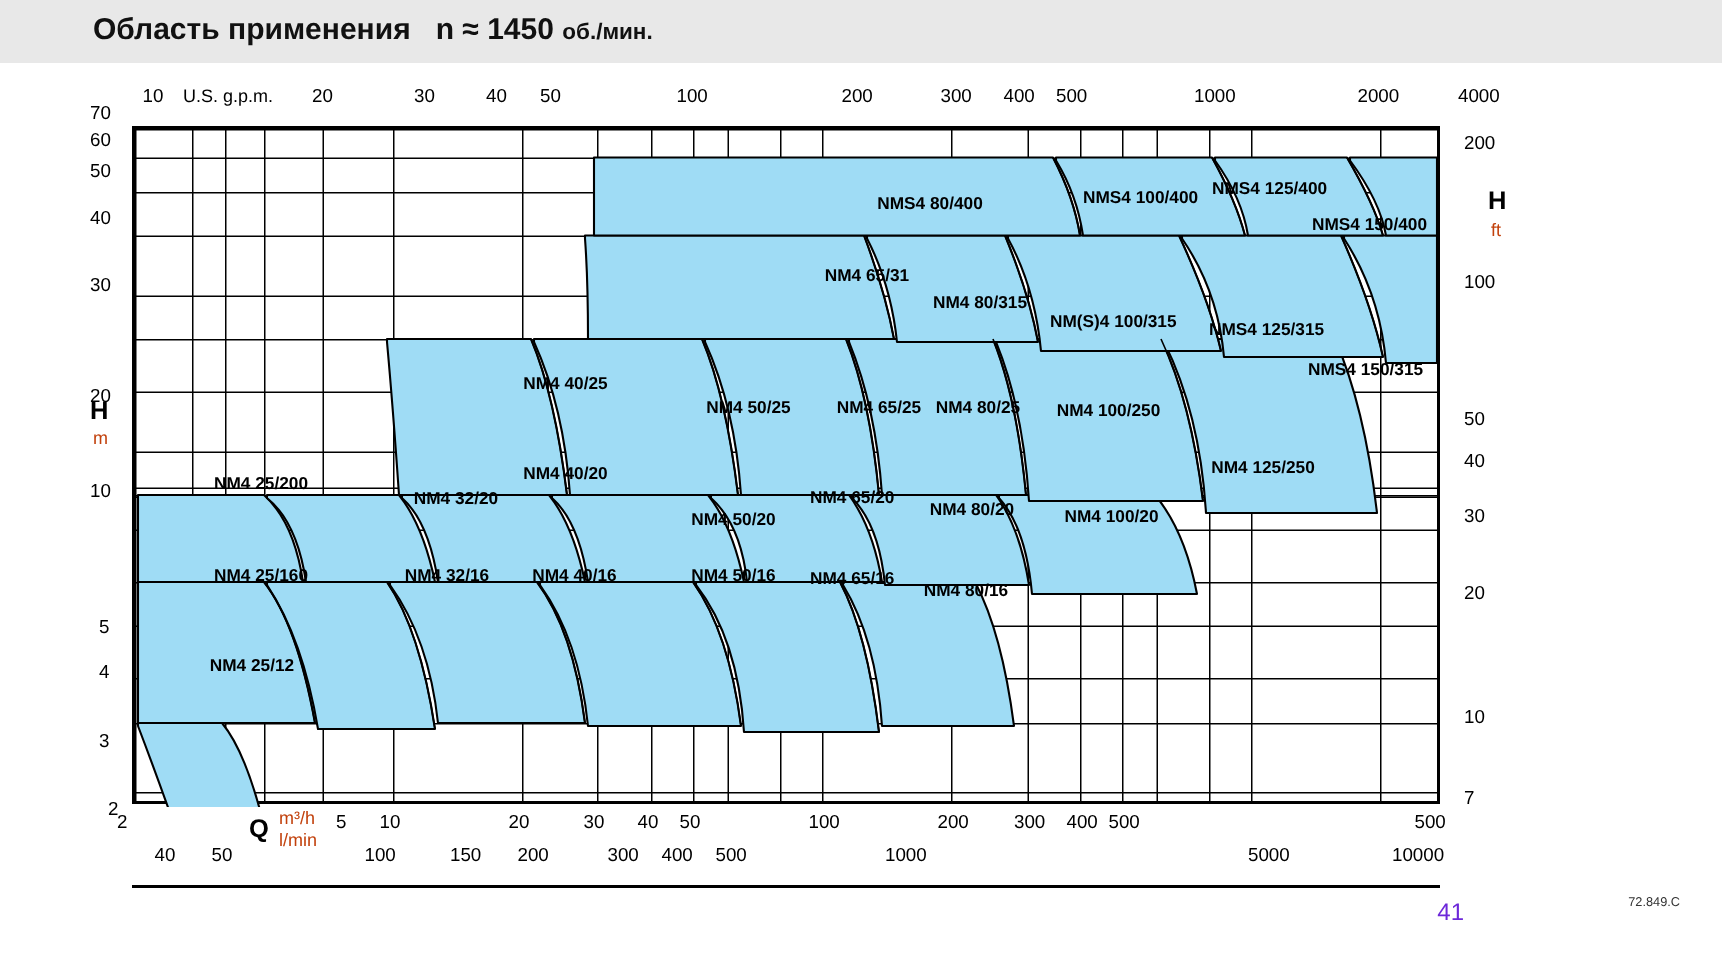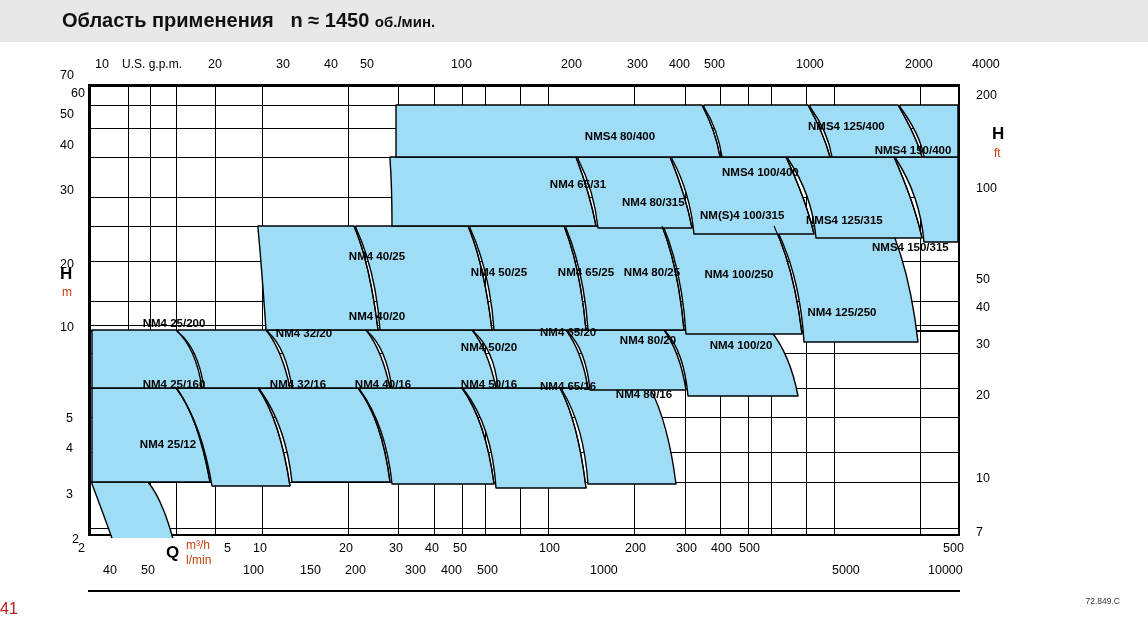--- a/index.html
+++ b/index.html
@@ -34,22 +34,22 @@
   .axsub{position:absolute;font-size:12px;color:#c2410c;}
 
   
   .zl{
     position:absolute;font-size:11.5px;font-weight:bold;color:#000;
     text-align:center;line-height:1.12;white-space:pre;
   }
 
   
   #page-number{
-    position:absolute;left:0;top:600px;width:976px;text-align:left;
-    font-size:16px;color:#b91c1c;
+    position:absolute;left:0;top:600px;width:976px;text-align:right;
+    font-size:16px;color:#6d28d9;
   }
   #doc-code{
     position:absolute;right:28px;top:596px;font-size:8.5px;color:#333;
   }
   #bottom-rule{
     position:absolute;left:88px;top:590px;width:872px;height:2px;background:#000;
   }
 </style>
 </head>
 <body>
@@ -71,21 +71,21 @@
 <div class="tl" style="left:451px;top:57px;">100</div>
 <div class="tl" style="left:561px;top:57px;">200</div>
 <div class="tl" style="left:627px;top:57px;">300</div>
 <div class="tl" style="left:669px;top:57px;">400</div>
 <div class="tl" style="left:704px;top:57px;">500</div>
 <div class="tl" style="left:796px;top:57px;">1000</div>
 <div class="tl" style="left:905px;top:57px;">2000</div>
 <div class="tl" style="left:972px;top:57px;">4000</div>
 
 <div class="tl" style="left:60px;top:68px;">70</div>
-<div class="tl" style="left:60px;top:86px;margin-left:11px;">60</div>
+<div class="tl" style="left:60px;top:86px;">60</div>
 <div class="tl" style="left:60px;top:107px;">50</div>
 <div class="tl" style="left:60px;top:138px;">40</div>
 <div class="tl" style="left:60px;top:183px;">30</div>
 <div class="tl" style="left:60px;top:257px;">20</div>
 <div class="tl" style="left:60px;top:320px;">10</div>
 <div class="tl" style="left:66px;top:411px;">5</div>
 <div class="tl" style="left:66px;top:441px;">4</div>
 <div class="tl" style="left:66px;top:487px;">3</div>
 <div class="tl" style="left:72px;top:532px;">2</div>
 <div class="axname" style="left:60px;top:264px;">H</div>
@@ -234,21 +234,21 @@
   <div class="zl" style="left:610px;top:123px;width:76px;">NM(S)4 100/315</div>
   <div class="zl" style="left:614px;top:182px;width:70px;">NM4 100/250</div>
   <div class="zl" style="left:616px;top:253px;width:70px;">NM4 100/20</div>
 
   <div class="zl" style="left:716px;top:128px;width:72px;">NMS4 125/315</div>
   <div class="zl" style="left:716px;top:220px;width:72px;">NM4 125/250</div>
 
   <div class="zl" style="left:782px;top:155px;width:76px;">NMS4 150/315</div>
 
   <div class="zl" style="left:470px;top:44px;width:120px;">NMS4 80/400</div>
-  <div class="zl" style="left:632px;top:40px;width:72px;margin-top:40px;">NMS4 100/400</div>
+  <div class="zl" style="left:632px;top:40px;width:72px;">NMS4 100/400</div>
   <div class="zl" style="left:718px;top:34px;width:72px;">NMS4 125/400</div>
   <div class="zl" style="left:784px;top:58px;width:78px;">NMS4 150/400</div>
 </div>
 
 <div class="tl" style="left:78px;top:541px;">2</div>
 <div class="tl" style="left:224px;top:541px;">5</div>
 <div class="tl" style="left:253px;top:541px;">10</div>
 <div class="tl" style="left:339px;top:541px;">20</div>
 <div class="tl" style="left:389px;top:541px;">30</div>
 <div class="tl" style="left:425px;top:541px;">40</div>

